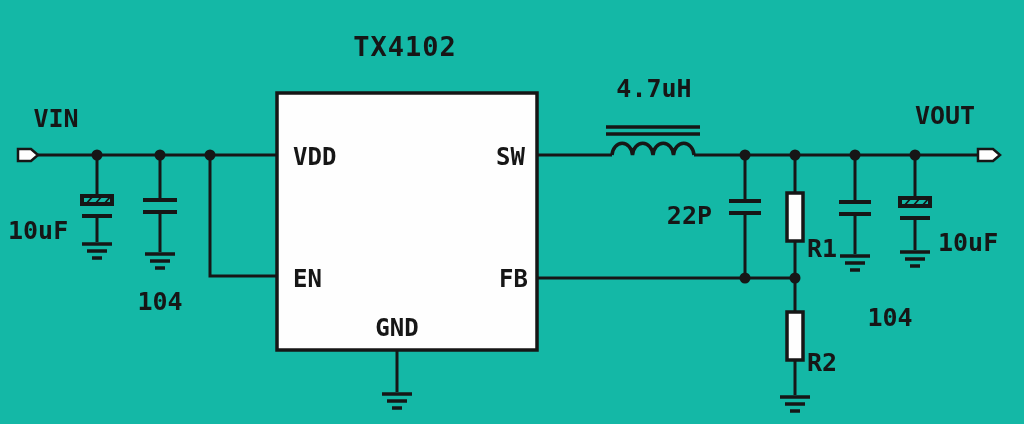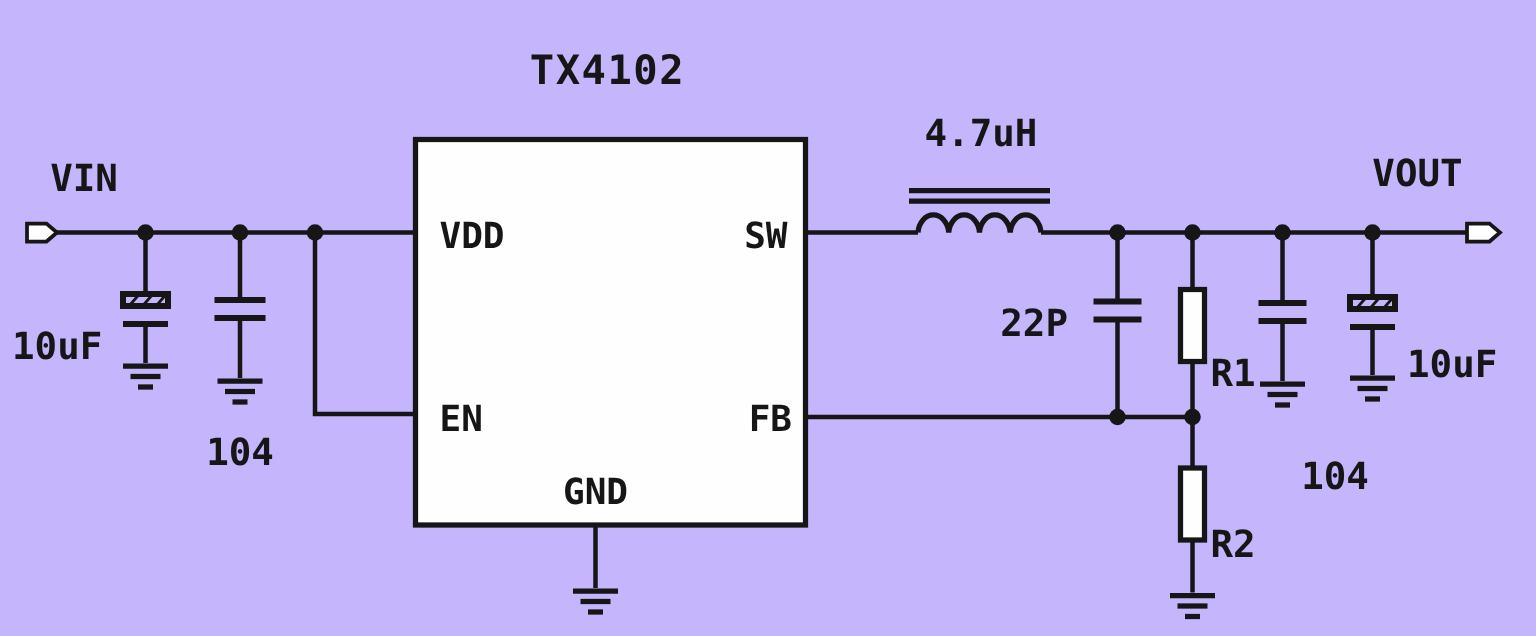--- a/index.html
+++ b/index.html
@@ -4,21 +4,21 @@
 <style>
   html, body {
     margin: 0;
     padding: 0;
     background: #ffffff;
   }
   .page {
     position: relative;
     width: 1024px;
     height: 424px;
-    background: #c4b5fd;
+    background: #14b8a6;
     overflow: hidden;
   }
   svg {
     display: block;
   }
   .wire {
     stroke: #161616;
     stroke-width: 3;
     fill: none;
     stroke-linecap: butt;

